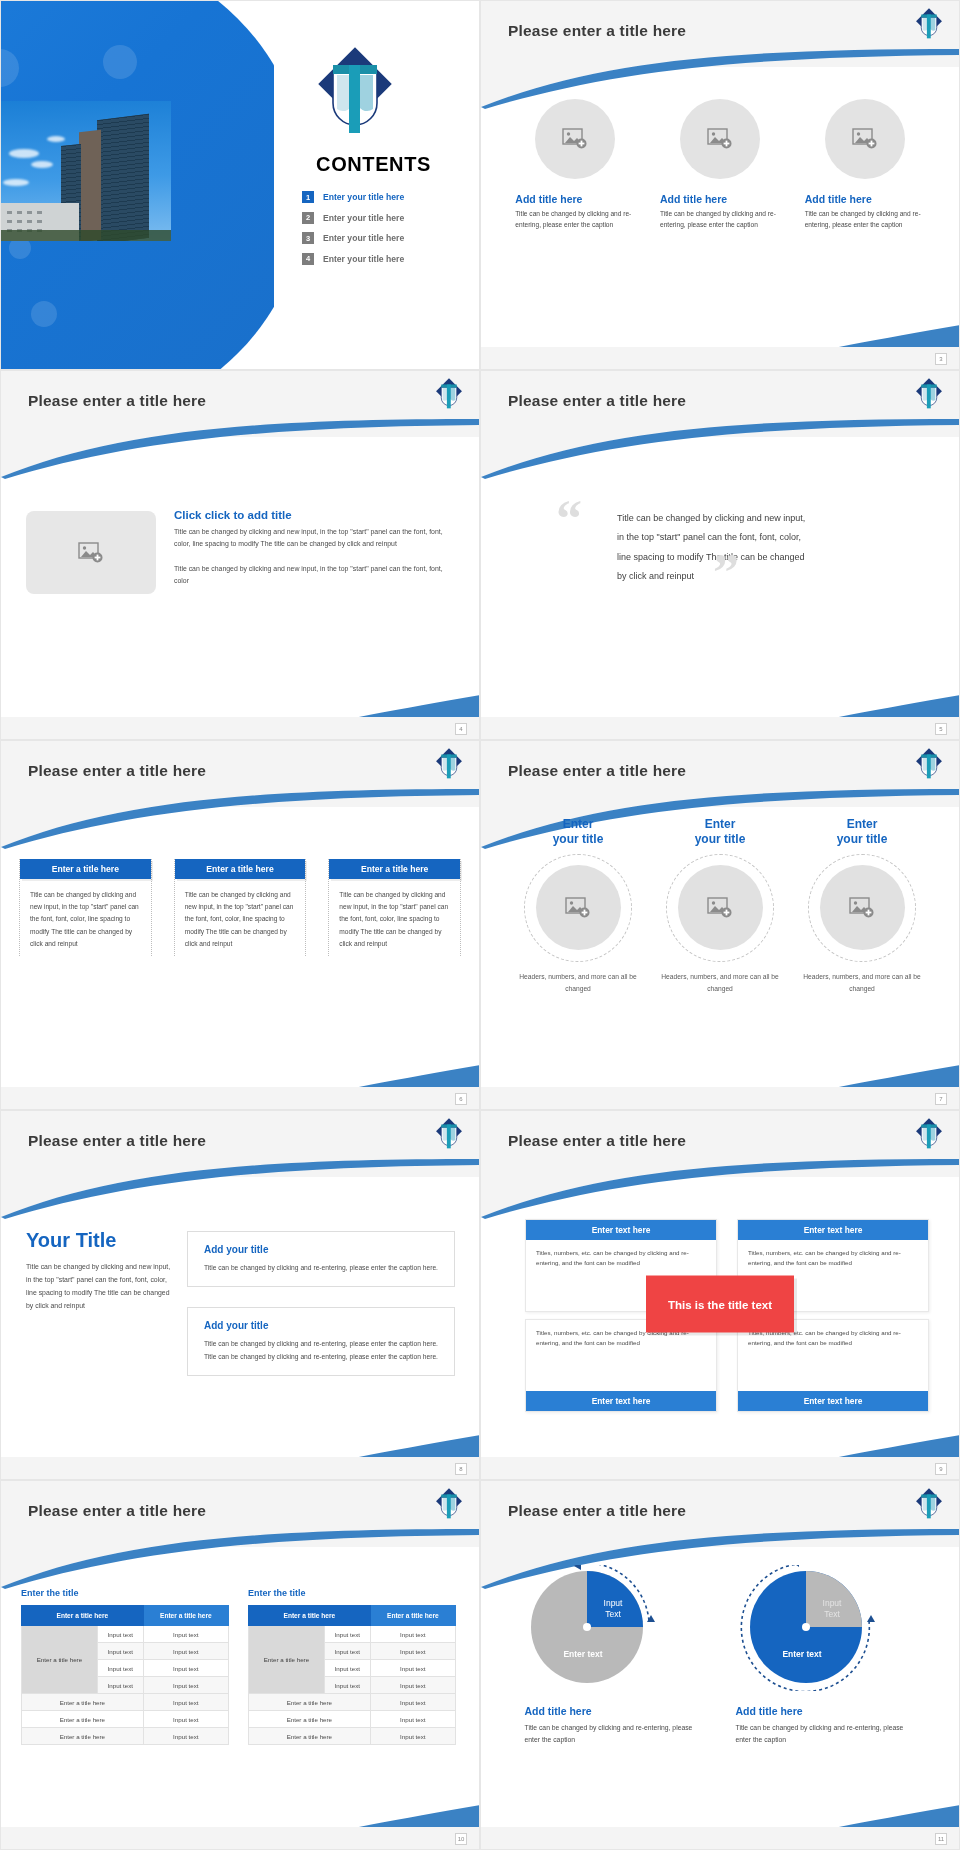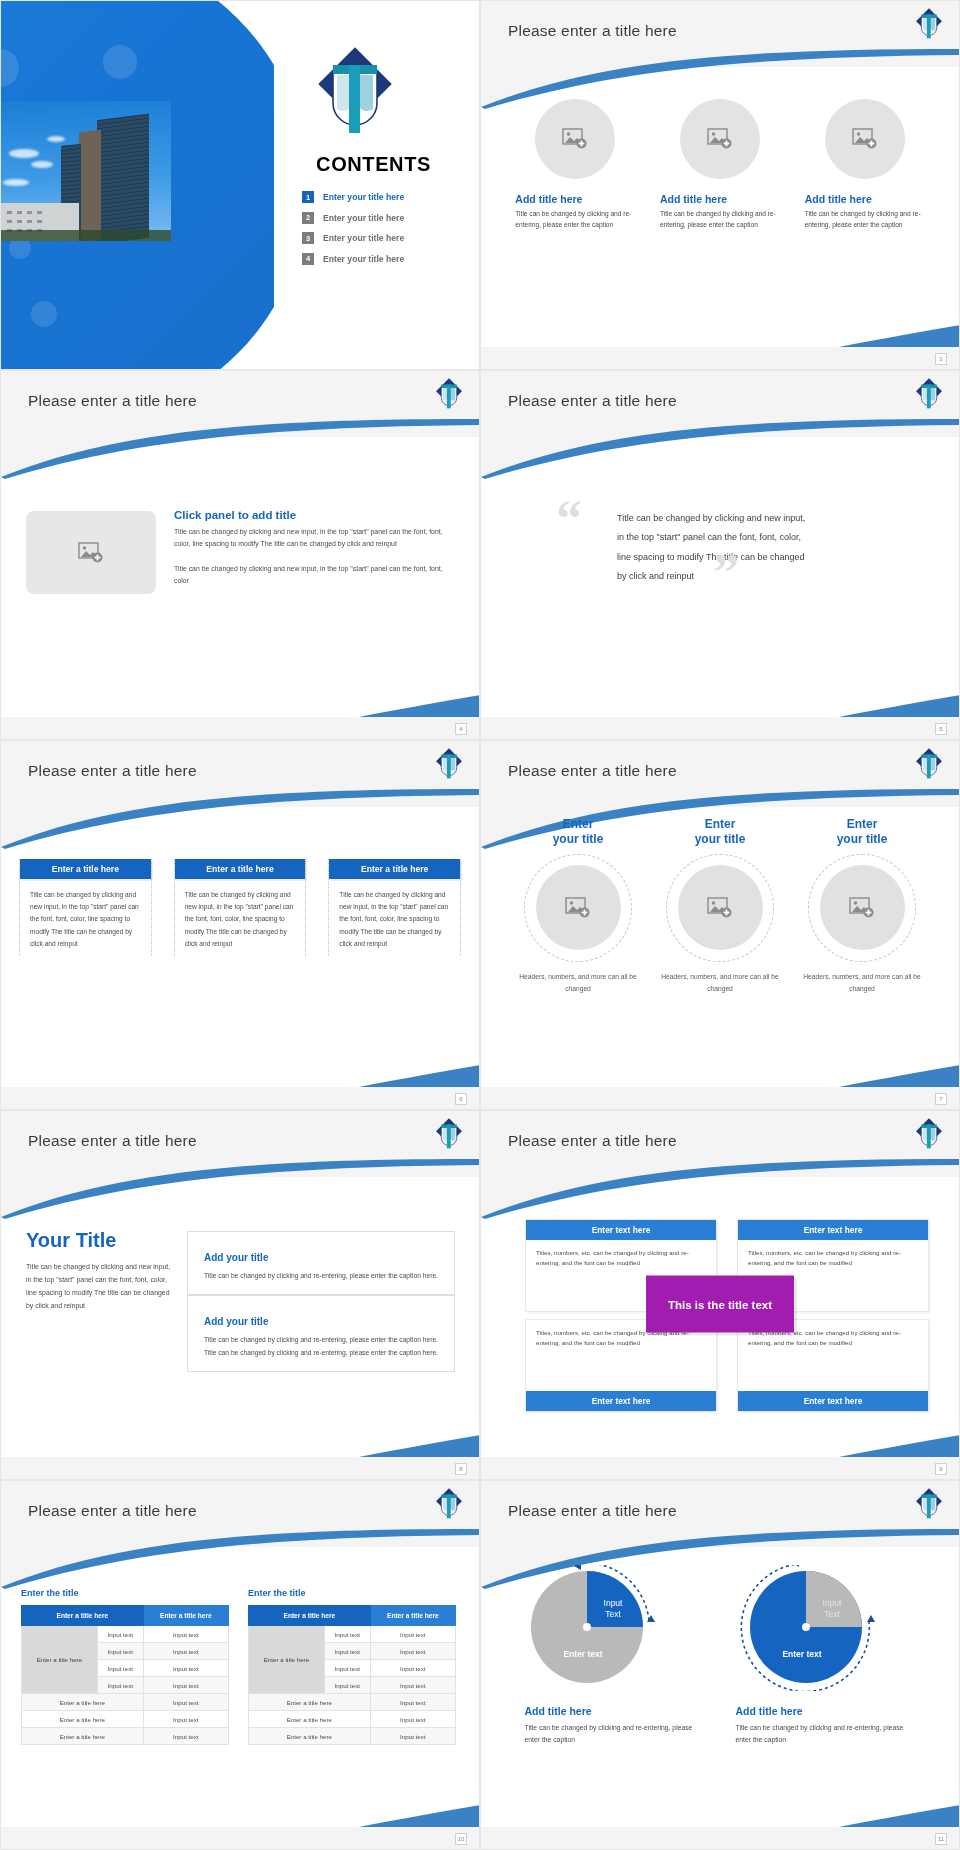--- a/index.html
+++ b/index.html
@@ -12,21 +12,21 @@
   }
   .deck { display:grid; grid-template-columns:480px 480px; grid-template-rows:repeat(5,370px); width:960px; height:1850px; }
 
   .slide { position:relative; width:480px; height:370px; background:#ffffff; overflow:hidden; border:1px solid #e6e6e6; }
 
   
   .s-head { position:absolute; left:0; top:0; width:100%; height:66px; background:#f4f4f4; }
   .s-curve-top { position:absolute; left:0; top:48px; width:100%; height:60px; overflow:hidden; pointer-events:none; }
   .s-curve-bot { position:absolute; left:0; bottom:8px; width:100%; height:44px; overflow:hidden; pointer-events:none; }
   .s-footbar { position:absolute; left:0; bottom:0; width:100%; height:22px; background:#f4f4f4; }
-  .s-title { position:absolute; left:27px; top:21px; font-size:15.5px; color:#3b3b3b; font-weight:400; letter-spacing:.2px; white-space:nowrap;}
+  .s-title { position:absolute; left:27px; top:21px; font-size:15.5px; color:#3b3b3b; font-weight:700; letter-spacing:.2px; white-space:nowrap;}
   .s-num { position:absolute; right:12px; bottom:4px; width:12px; height:12px; border:1px solid #cfcfcf; font-size:6px; color:#8a8a8a; display:flex; align-items:center; justify-content:center; background:#fff;}
 
   
   .logo-mark { position:absolute; right:17px; top:6px; width:26px; height:36px; }
   .logo-mark.big { position:static; width:74px; height:96px; }
 
   
   .ph-icon { width:26px; height:22px; display:block; }
 
   
@@ -88,30 +88,30 @@
   .d3-h { color:#1565c0; font-size:12px; font-weight:700; line-height:1.28; margin-bottom:6px; }
   .d3-ring { width:108px; height:108px; border:1px dashed #c6c6c6; border-radius:50%; margin:0 auto; display:flex; align-items:center; justify-content:center; }
   .d3-inner { width:85px; height:85px; border-radius:50%; background:#e1e1e1; display:flex; align-items:center; justify-content:center; }
   .d3-c { color:#5b5b5b; font-size:6.7px; line-height:1.78; margin-top:9px; }
 
   
   .s8-left { position:absolute; left:25px; top:118px; width:148px; }
   .s8-big { color:#1565c0; font-size:20px; font-weight:700; margin-bottom:9px; }
   .s8-p { color:#4b4b4b; font-size:6.9px; line-height:1.88; }
   .s8-right { position:absolute; left:186px; top:120px; width:268px; }
-  .s8-card { border:1px solid #dddddd; padding:15px 16px 12px; }
+  .s8-card { border:1px solid #dddddd; padding:7px 16px 12px; margin-bottom:20px; }
   .s8-card h4 { color:#1565c0; font-size:10px; font-weight:700; margin:-15px 0 7px; background:#fff; display:inline-block; padding-right:6px; }
   .s8-card p { color:#4b4b4b; font-size:6.7px; line-height:1.85; }
 
   
   .g4 { position:absolute; left:44px; top:108px; right:30px; display:grid; grid-template-columns:1fr 1fr; gap:7px 20px; }
   .g4 .cell { background:#fff; border:1px solid #e8e8e8; box-shadow:1px 1px 3px rgba(0,0,0,.07); height:93px; display:flex; flex-direction:column; }
   .g4 .bar { background:#2a7fd4; color:#fff; font-size:8.4px; font-weight:700; text-align:center; padding:5px 0; }
   .g4 .txt { color:#4b4b4b; font-size:6.2px; line-height:1.65; padding:8px 10px; flex:1; }
-  .g4-center { position:absolute; left:50%; top:50%; transform:translate(-50%,-50%); width:148px; height:57px; background:#a21caf; color:#fff;
+  .g4-center { position:absolute; left:50%; top:50%; transform:translate(-50%,-50%); width:148px; height:57px; background:#ef4444; color:#fff;
         font-size:11.5px; font-weight:700; display:flex; align-items:center; justify-content:center; box-shadow:3px 3px 0 rgba(0,0,0,.09); z-index:4;}
 
   
   .tbl-wrap { position:absolute; top:107px; }
   .tbl-wrap.l { left:20px; }
   .tbl-wrap.r { left:247px; }
   .tbl-h { color:#1565c0; font-size:9px; font-weight:700; margin-bottom:7px; }
   table.t { border-collapse:collapse; width:208px; }
   table.t th { background:#1565c0; color:#fff; font-size:6.6px; font-weight:700; padding:6px 2px; text-align:center; border:1px solid #1565c0; }
   table.t th.alt { background:#2a7fd4; border-color:#2a7fd4;}
@@ -295,21 +295,21 @@
       <svg class="ph-icon" viewBox="0 0 26 22">
         <rect x="1" y="1" width="19" height="15" fill="none" stroke="#8b8b8b" stroke-width="1.4"></rect>
         <circle cx="6.5" cy="6" r="1.7" fill="#8b8b8b"></circle>
         <path d="M3 15 l5-6 4 4 3-3 5 5 z" fill="#8b8b8b"></path>
         <circle cx="19.5" cy="15.5" r="5" fill="#8b8b8b"></circle>
         <rect x="18.6" y="12.6" width="1.8" height="5.8" fill="#fff"></rect>
           <rect x="16.6" y="14.6" width="5.8" height="1.8" fill="#fff"></rect>
       </svg>
     </div>
     <div class="s4-txt">
-      <div class="s4-h">Click panel to add title</div>
+      <div class="s4-h">Click click to add title</div>
       <div class="s4-p">Title can be changed by clicking and new input, in the top "start" panel can the font, font, color, line spacing to modify The title can be changed by click and reinput</div>
       <div class="s4-p gap">Title can be changed by clicking and new input, in the top "start" panel can the font, font, color</div>
     </div>
     <div class="s-footbar"></div>
     <div class="s-num">4</div>
   </div>
 
   <div class="slide">
     <div class="s-head"></div>
     <div class="s-title">Please enter a title here</div>

